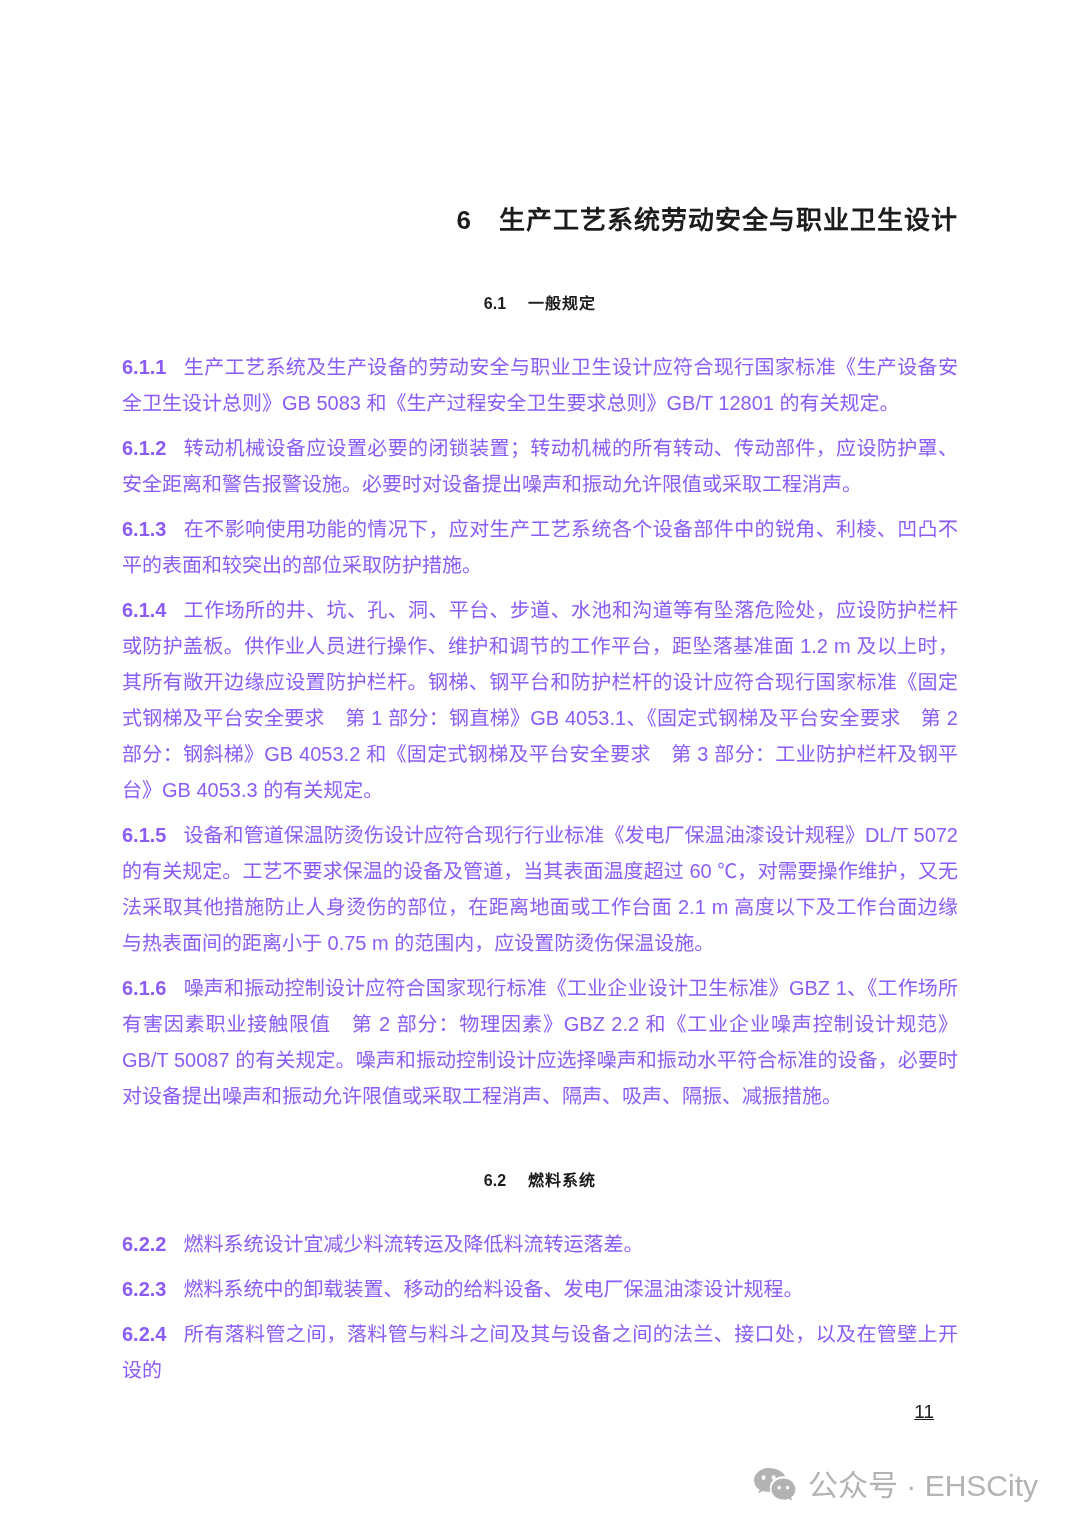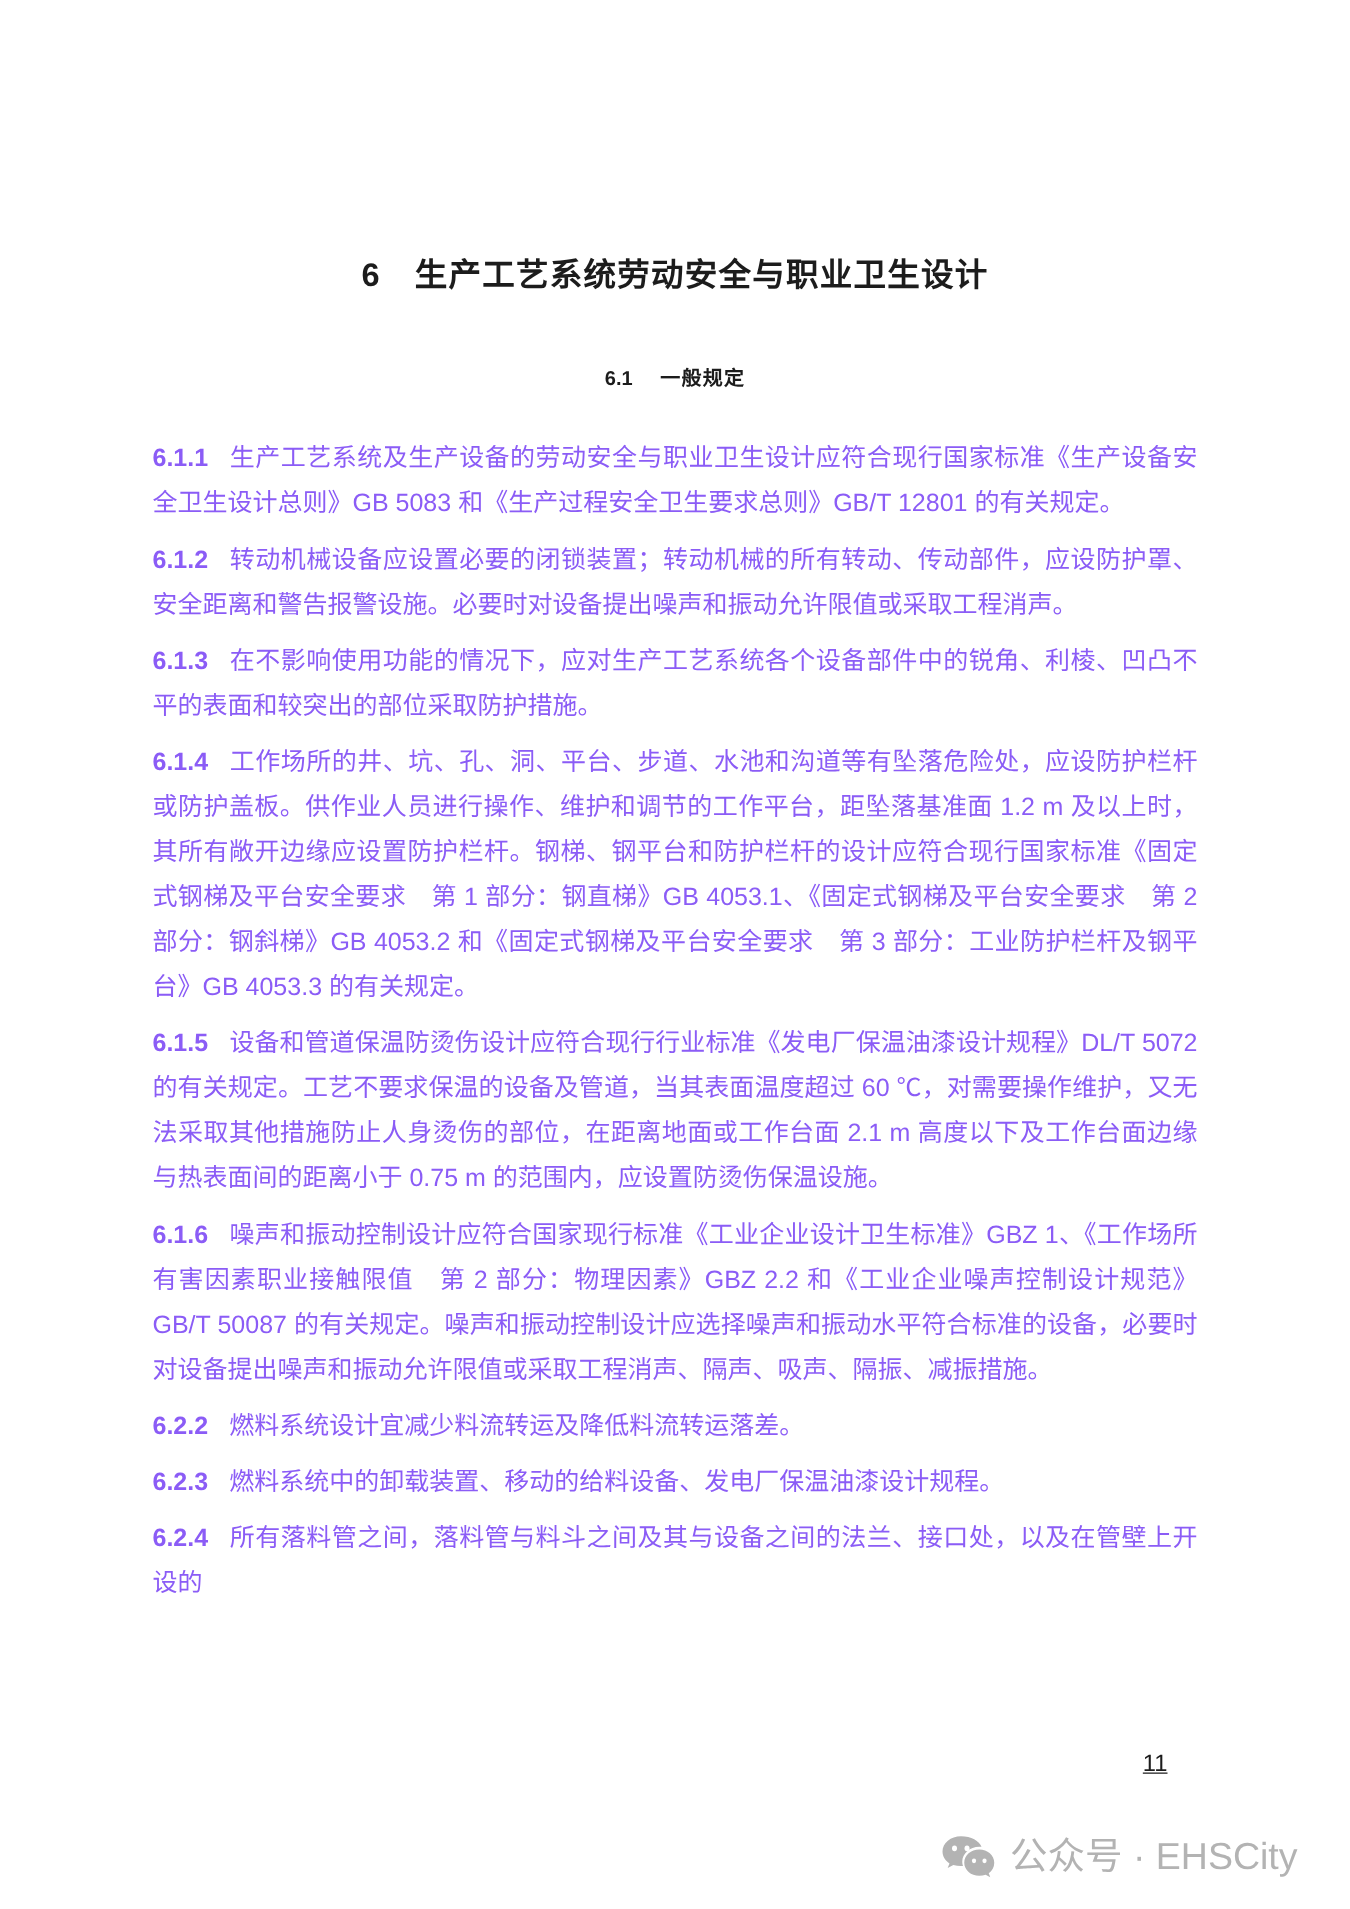--- a/index.html
+++ b/index.html
@@ -18,21 +18,21 @@
     padding: 203px 122px 0 122px;
     font-family: "Liberation Sans", sans-serif;
     color: #1c1c1c;
     overflow: hidden;
   }
   h1.doc-title {
     margin: 0;
     font-size: 26px;
     line-height: 34px;
     font-weight: 700;
-    text-align: center;
+    text-align: right;
     letter-spacing: 1px;
   }
   h1.doc-title .chapter-num {
     margin-right: 28px;
     letter-spacing: 0;
   }
   h2.section-heading {
     margin: 52px 0 30px 0;
     font-size: 16px;
     line-height: 30px;
@@ -64,21 +64,20 @@
     font-size: 19px;
     line-height: 24px;
     color: #1c1c1c;
     text-decoration: underline;
   }
   .watermark {
     position: absolute;
     right: 42px;
     bottom: 22px;
     display: flex;
-    align-items: center;
     gap: 11px;
     color: #b3b3b3;
     font-size: 30px;
     line-height: 38px;
     font-weight: 400;
     white-space: nowrap;
   }
   .watermark svg { display: block; }
 </style>
 </head>
@@ -111,20 +110,23 @@
   </p>
 
   <p class="clause">
     <span class="clause-num">6.1.5</span><span class="clause-text">设备和管道保温防烫伤设计应符合现行行业标准《发电厂保温油漆设计规程》DL/T 5072 的有关规定。工艺不要求保温的设备及管道，当其表面温度超过 60 ℃，对需要操作维护，又无法采取其他措施防止人身烫伤的部位，在距离地面或工作台面 2.1 m 高度以下及工作台面边缘与热表面间的距离小于 0.75 m 的范围内，应设置防烫伤保温设施。</span>
   </p>
 
   <p class="clause">
     <span class="clause-num">6.1.6</span><span class="clause-text">噪声和振动控制设计应符合国家现行标准《工业企业设计卫生标准》GBZ 1、《工作场所有害因素职业接触限值　第 2 部分：物理因素》GBZ 2.2 和《工业企业噪声控制设计规范》GB/T 50087 的有关规定。噪声和振动控制设计应选择噪声和振动水平符合标准的设备，必要时对设备提出噪声和振动允许限值或采取工程消声、隔声、吸声、隔振、减振措施。</span>
   </p>
 
+  <h2 class="section-heading">
+    <span class="sec-num">6.2</span><span>燃料系统</span>
+  </h2>
 
 
   <p class="clause">
     <span class="clause-num">6.2.2</span><span class="clause-text">燃料系统设计宜减少料流转运及降低料流转运落差。</span>
   </p>
 
   <p class="clause">
     <span class="clause-num">6.2.3</span><span class="clause-text">燃料系统中的卸载装置、移动的给料设备、发电厂保温油漆设计规程。</span>
   </p>
 

